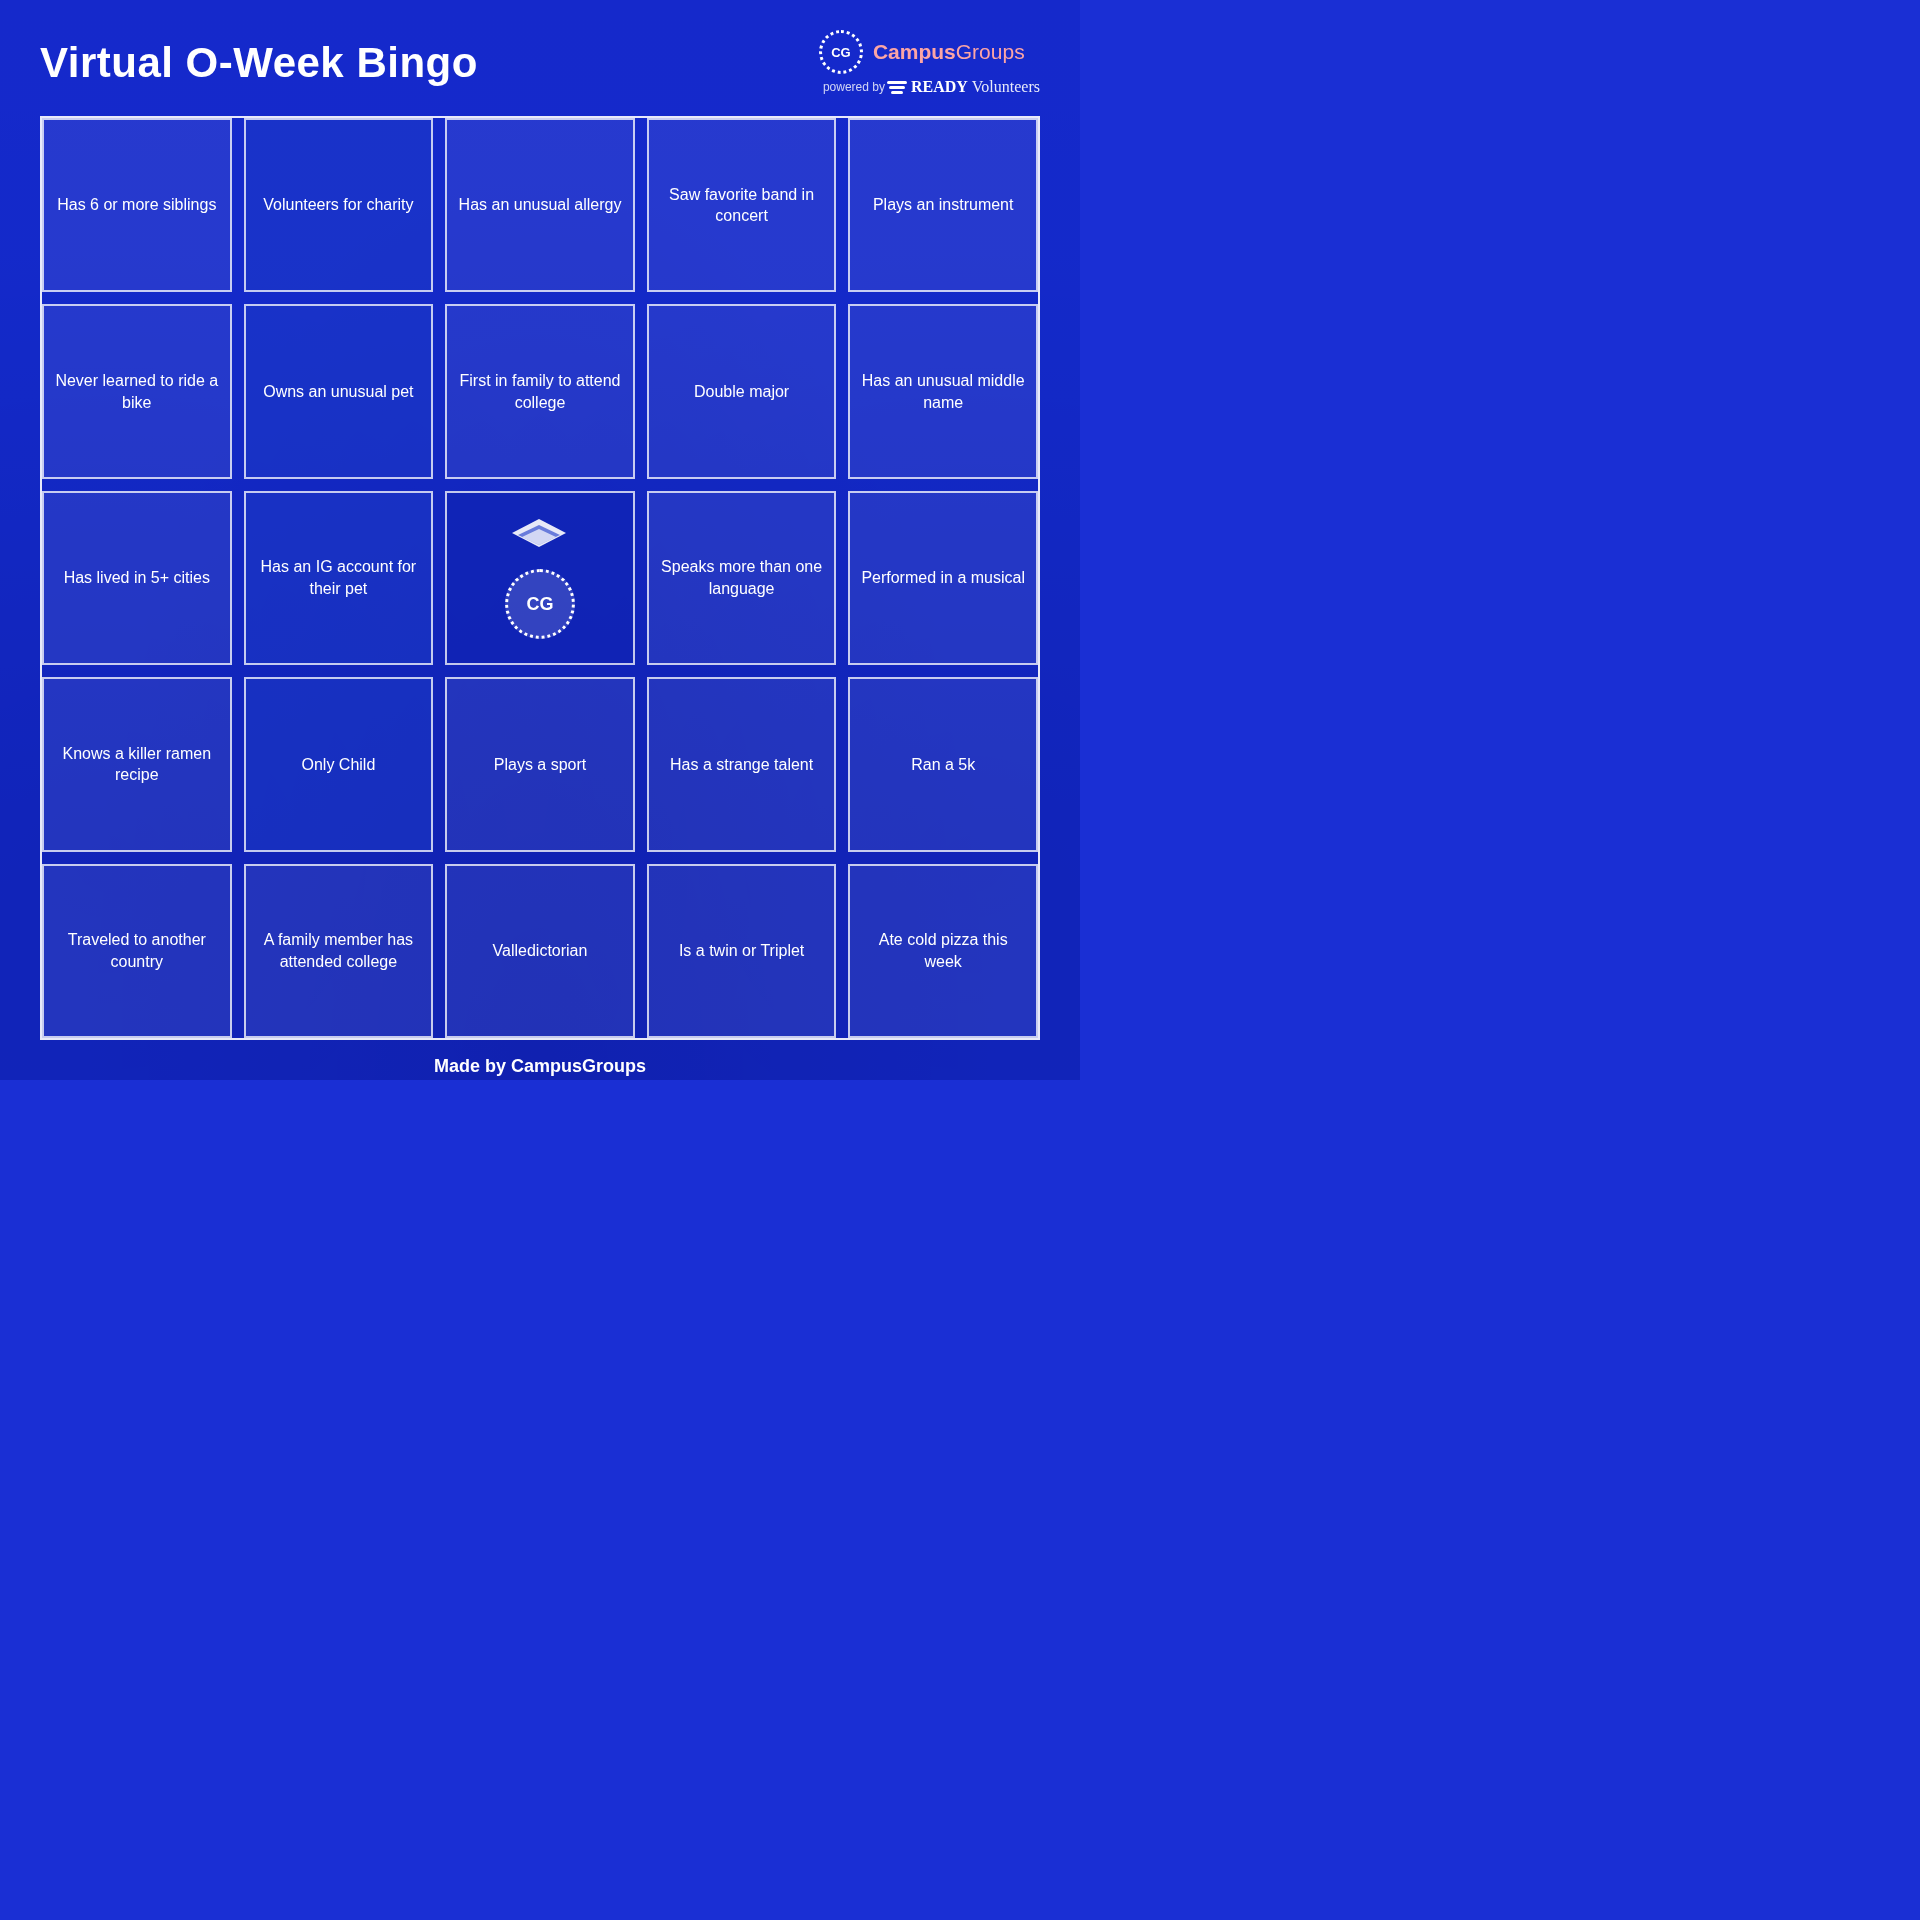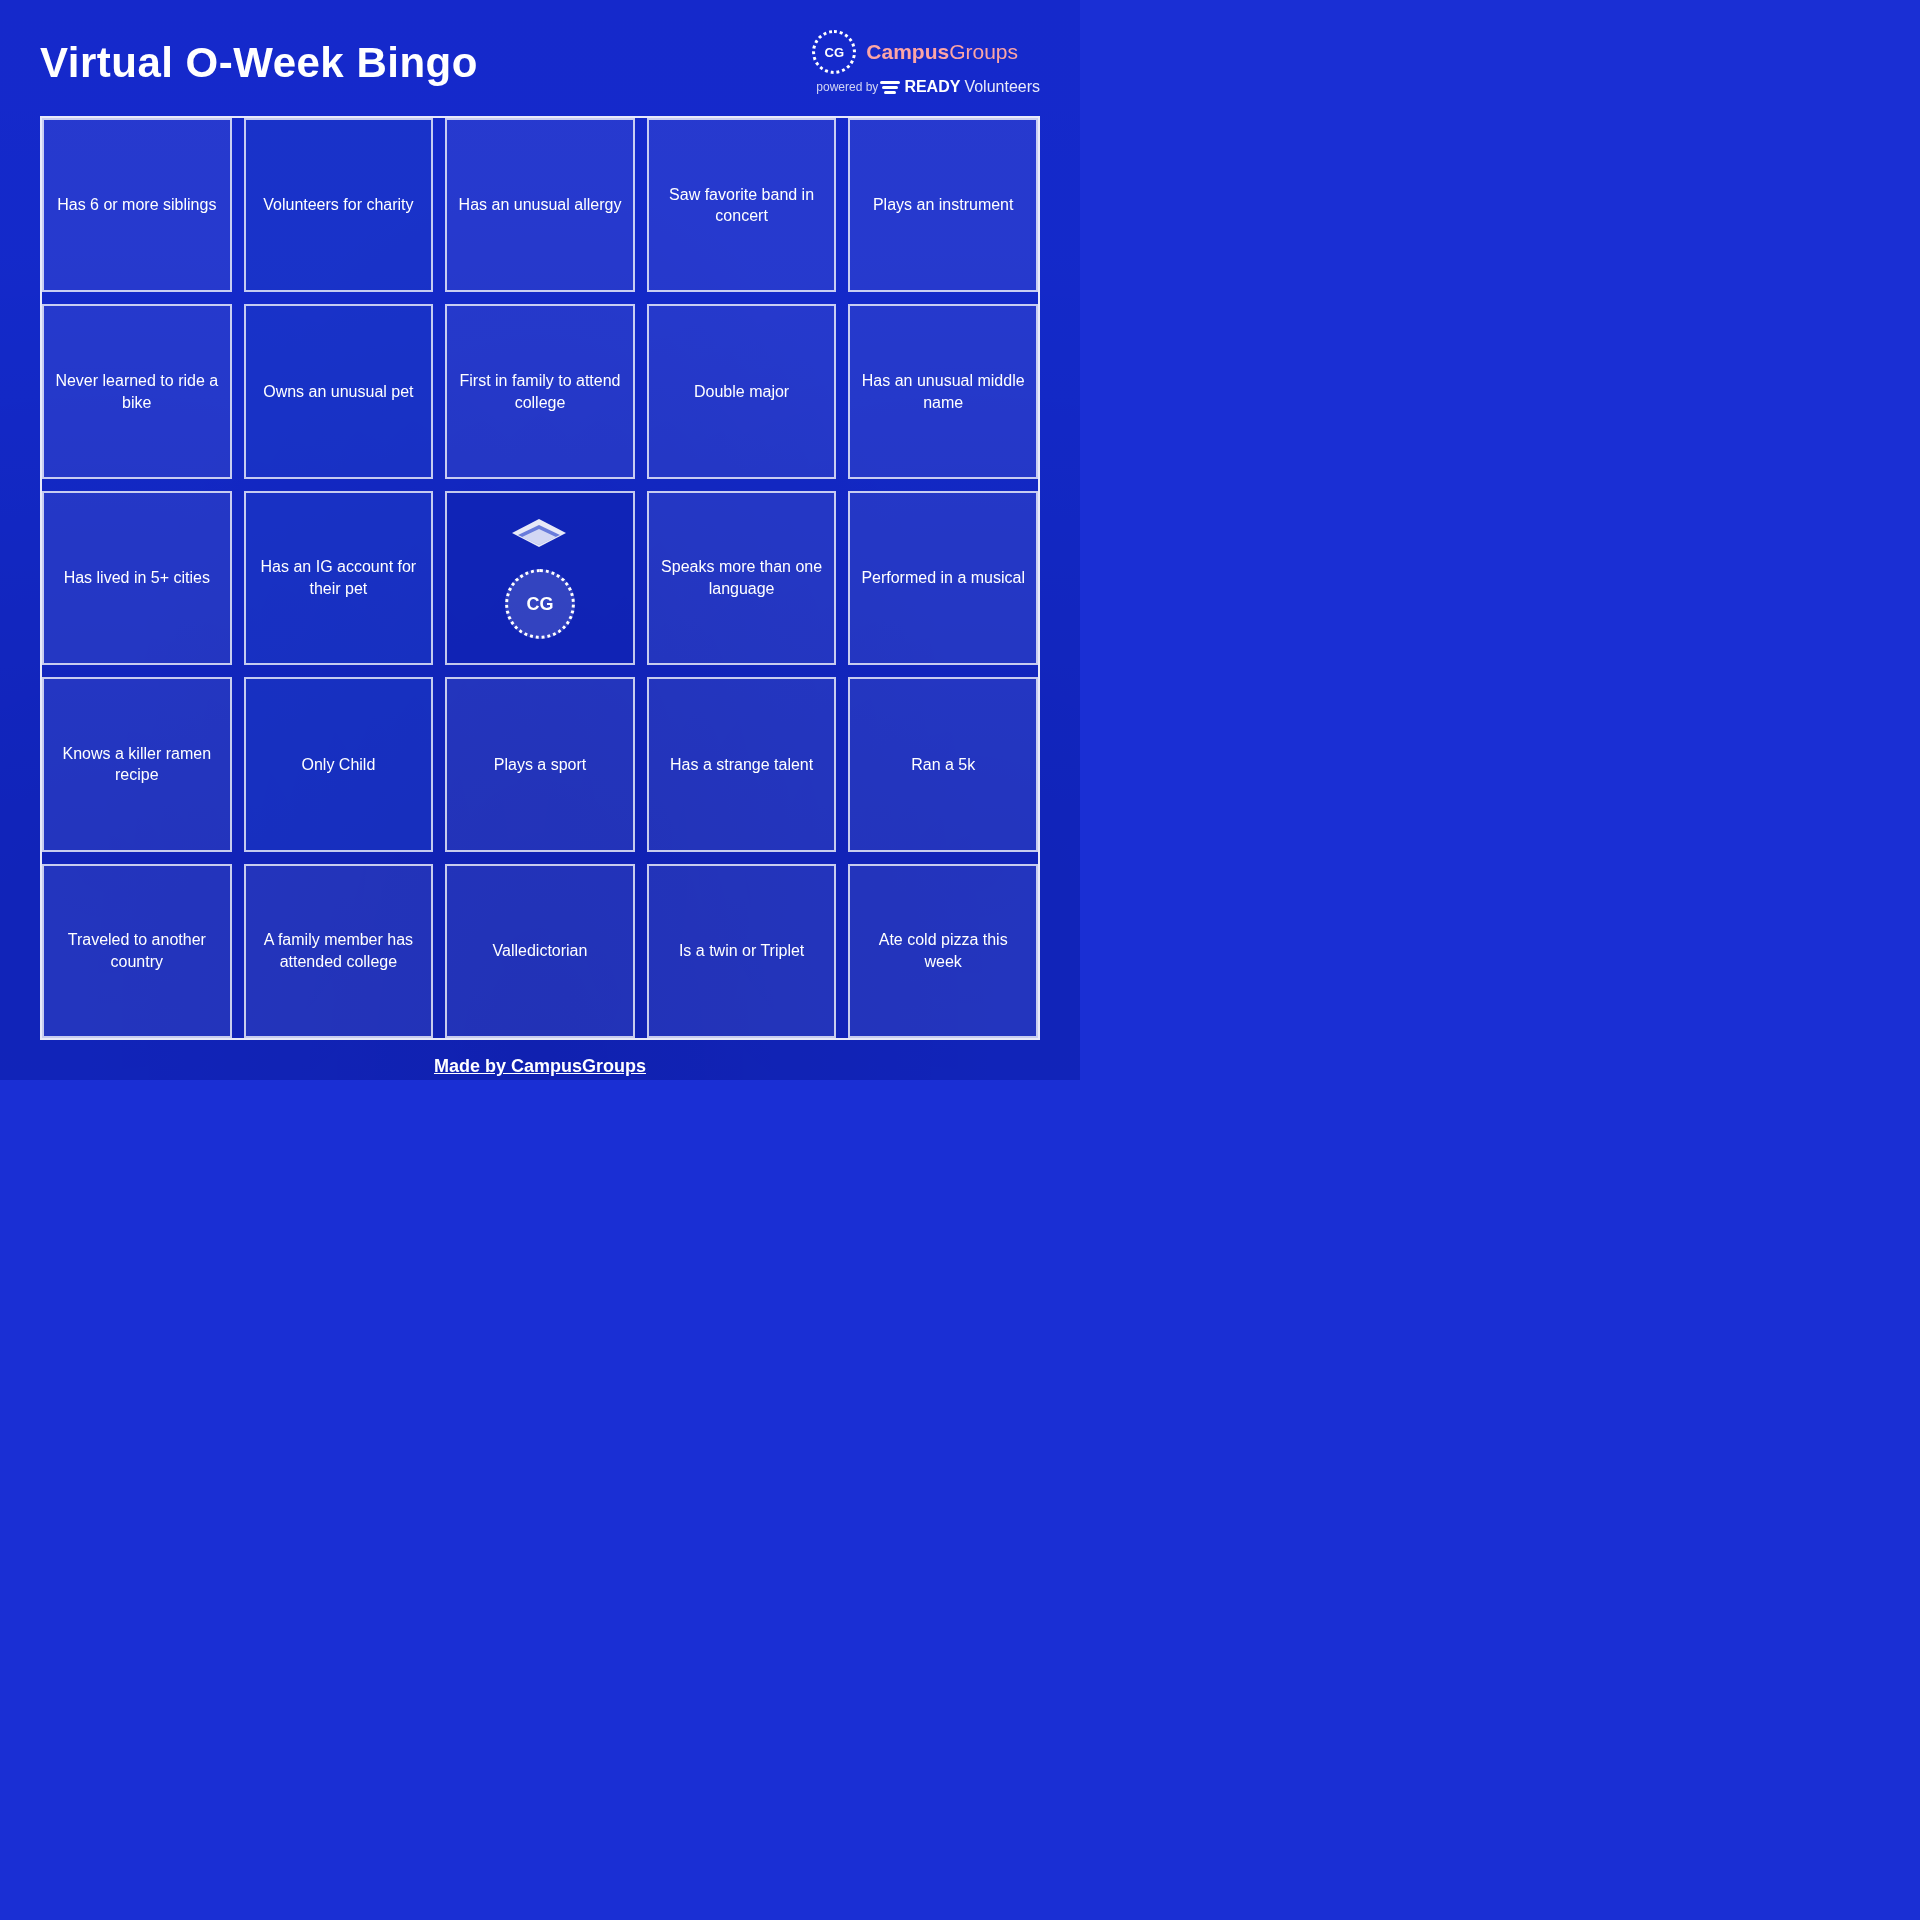--- a/index.html
+++ b/index.html
@@ -115,20 +115,21 @@
 
     .powered-by {
       color: rgba(255,255,255,0.8);
       font-size: 12px;
     }
 
     .ready-icon {
       display: flex;
       align-items: center;
       gap: 4px;
+      font-family: Liberation Serif, serif;
     }
 
     .stack-icon {
       display: flex;
       flex-direction: column;
       gap: 2px;
     }
 
     .stack-icon .line {
       height: 3px;
@@ -211,21 +212,20 @@
       z-index: 2;
     }
 
     
     .footer {
       color: #ffffff;
       font-size: 18px;
       font-weight: 700;
       margin-top: 16px;
       text-align: left;
-      text-decoration: underline;
     }
   </style>
 </head>
 <body>
 
 <div class="bg-image"></div>
 <div class="bg-overlay"></div>
 
 <div class="content">
 

